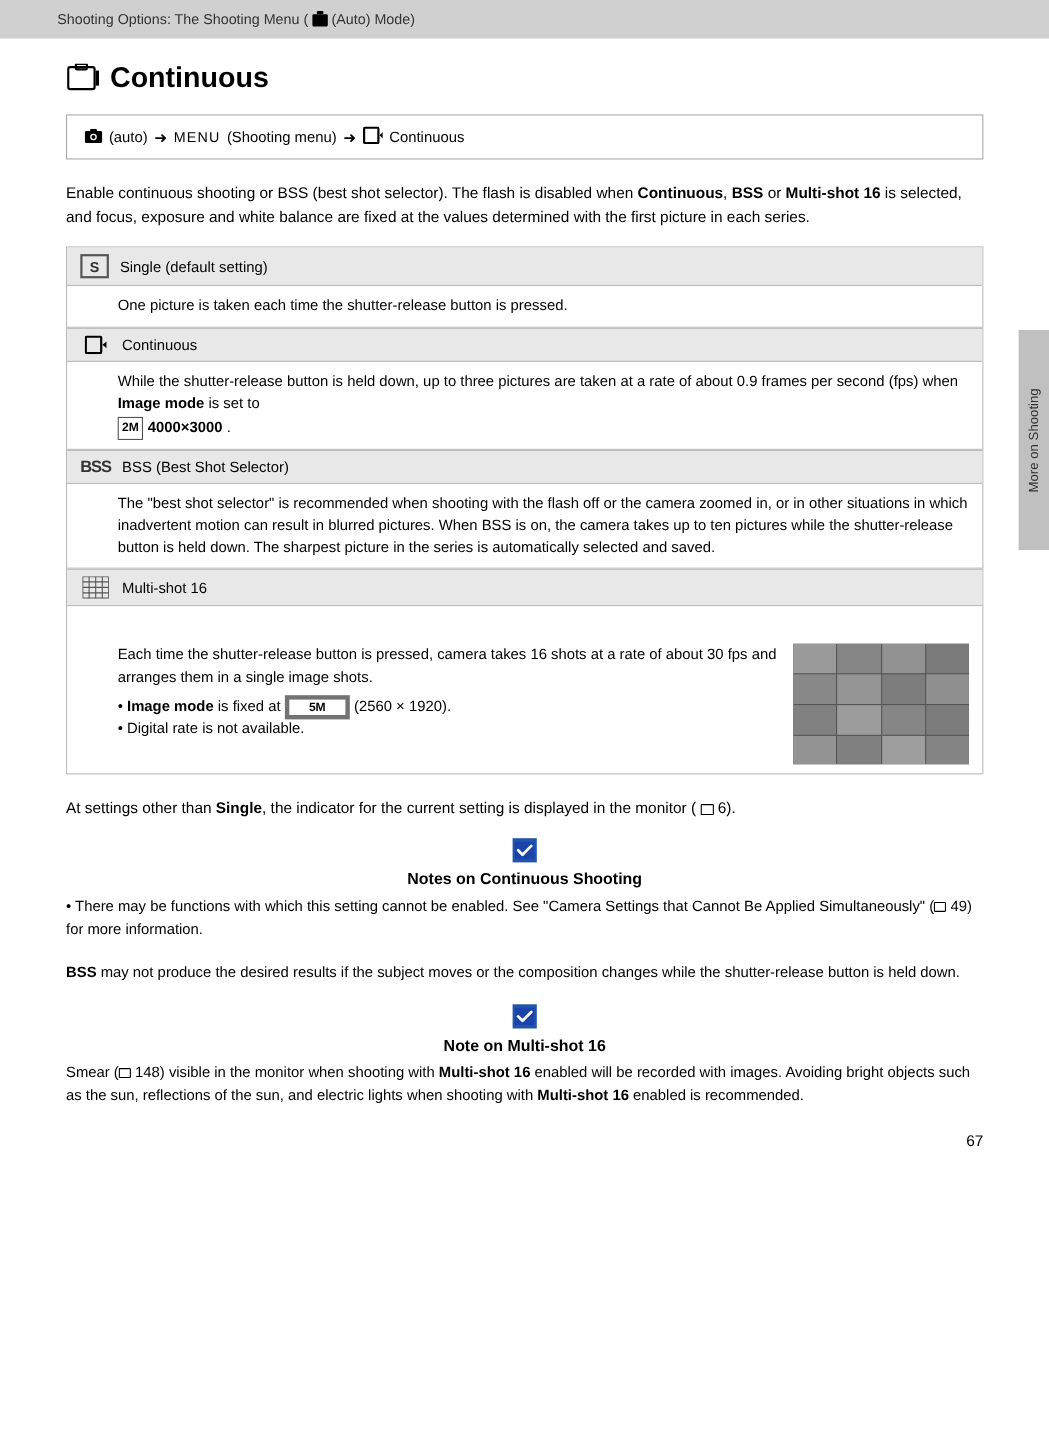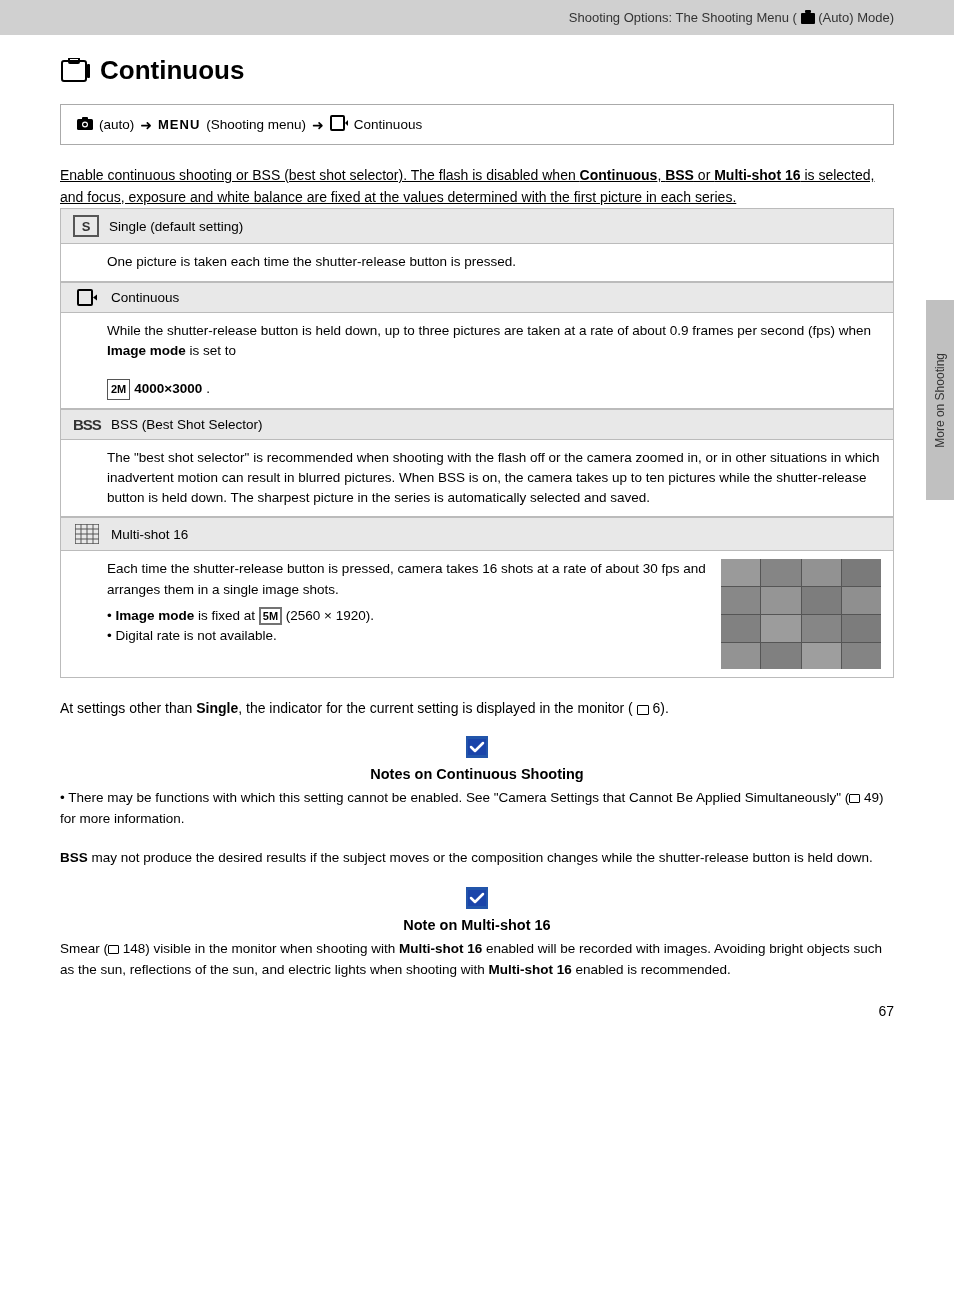--- a/index.html
+++ b/index.html
@@ -10,21 +10,20 @@
       color: #000;
       width: 954px;
       min-height: 1314px;
       position: relative;
     }
     .page-header {
       background: #d0d0d0;
       padding: 10px 60px 10px 52px;
       font-size: 13px;
       color: #333;
-      text-align: right;
     }
     .main-content {
       padding: 20px 60px 40px 60px;
       position: relative;
     }
     .page-title {
       display: flex;
       align-items: center;
       gap: 8px;
       margin-bottom: 18px;
@@ -45,22 +44,21 @@
       padding: 10px 16px;
       margin-bottom: 20px;
       font-size: 13.5px;
       display: flex;
       align-items: center;
       gap: 6px;
     }
     .intro-text {
       font-size: 14px;
       line-height: 1.55;
-      margin-bottom: 0;
-      text-decoration: underline;
+      margin-bottom: 16px;
     }
     .settings-table {
       border: 1px solid #bbb;
       margin-bottom: 20px;
       width: 100%;
     }
     .setting-row-header {
       background: #e8e8e8;
       display: flex;
       align-items: center;
@@ -78,20 +76,21 @@
     }
     .setting-label {
       font-size: 13.5px;
       font-weight: normal;
       text-align: center;
     }
     .multi-shot-content {
       display: flex;
       gap: 12px;
       align-items: flex-start;
+      margin-top: 26px;
     }
     .multi-shot-text {
       flex: 1;
     }
     .multi-shot-img {
       width: 160px;
       height: 110px;
       background: #888;
       flex-shrink: 0;
       overflow: hidden;
@@ -177,21 +176,21 @@
       position: absolute;
       bottom: 20px;
       right: 60px;
       font-size: 14px;
     }
     .arrow-right {
       font-size: 14px;
       color: #000;
     }
     .menu-text {
-      font-weight: bold;
+      font-weight: normal;
       font-size: 13px;
       letter-spacing: 1px;
     }
     .s-icon {
       display: inline-flex;
       align-items: center;
       justify-content: center;
       width: 26px;
       height: 22px;
       border: 2px solid #555;
@@ -277,21 +276,21 @@
       <span style="min-width:28px;display:inline-flex;align-items:center;justify-content:center;">
         <svg width="20" height="17" viewBox="0 0 20 17">
           <rect x="1" y="1" width="14" height="15" rx="1" fill="none" stroke="#000" stroke-width="2"></rect>
           <polygon points="16,8.5 20,5.5 20,11.5" fill="#000"></polygon>
         </svg>
       </span>
       <span class="setting-label">Continuous</span>
     </div>
     <div class="setting-row-body">
       While the shutter-release button is held down, up to three pictures are taken at a rate of about 0.9 frames per second (fps) when <strong>Image mode</strong> is set to<br>
-      <span style="display:inline-flex;align-items:center;gap:4px;margin-top:18px;">
+      <span style="display:inline-flex;align-items:center;gap:4px;margin-top:2px;">
         <span style="font-size:11px;border:1px solid #555;padding:1px 3px;font-weight:bold;">2M</span>
         <strong>4000×3000</strong>.
       </span>
     </div>
 
     <div class="setting-row-header" style="border-top:1px solid #bbb;">
       <span class="bss-icon" style="min-width:28px;font-size:15px;font-weight:900;letter-spacing:-1px;">BSS</span>
       <span class="setting-label">BSS (Best Shot Selector)</span>
     </div>
     <div class="setting-row-body">
@@ -311,21 +310,21 @@
         </svg>
       </span>
       <span class="setting-label">Multi-shot 16</span>
     </div>
     <div class="setting-row-body">
       <div class="multi-shot-content">
         <div class="multi-shot-text">
           <p>Each time the shutter-release button is pressed, camera takes 16 shots at a rate of about 30 fps and arranges them in a single image shots.</p>
           <ul style="margin-top:6px;list-style:none;padding:0;">
             <li>
-              • <strong>Image mode</strong> is fixed at <span style="font-size:11px;border:2px solid #737373;padding:1px 2px;font-weight:bold;">5M</span> (2560 × 1920).
+              • <strong>Image mode</strong> is fixed at <span style="font-size:11px;border:4px solid #737373;padding:1px 18px;font-weight:bold;">5M</span> (2560 × 1920).
             </li>
             <li>• Digital rate is not available.</li>
           </ul>
         </div>
         <div class="multi-shot-img">
           <div class="multi-shot-grid">
             <div class="multi-shot-cell" style="background:#9a9a9a;"></div>
             <div class="multi-shot-cell" style="background:#858585;"></div>
             <div class="multi-shot-cell" style="background:#929292;"></div>
             <div class="multi-shot-cell" style="background:#7a7a7a;"></div>

